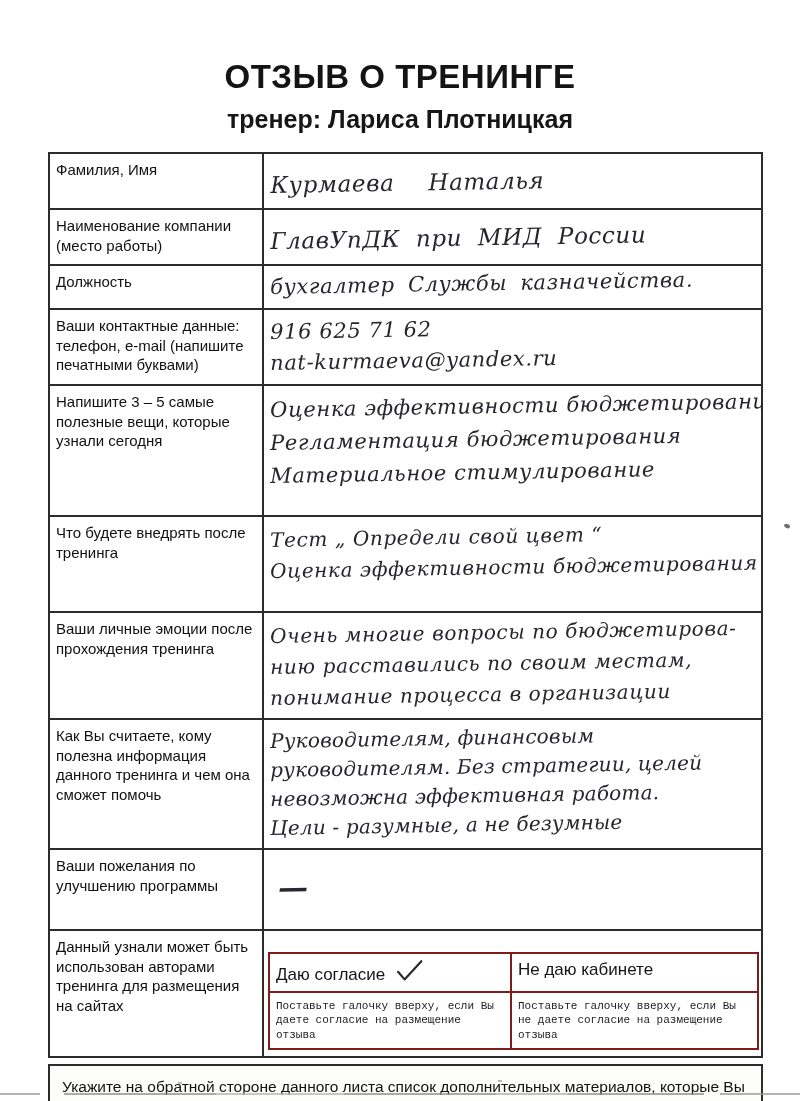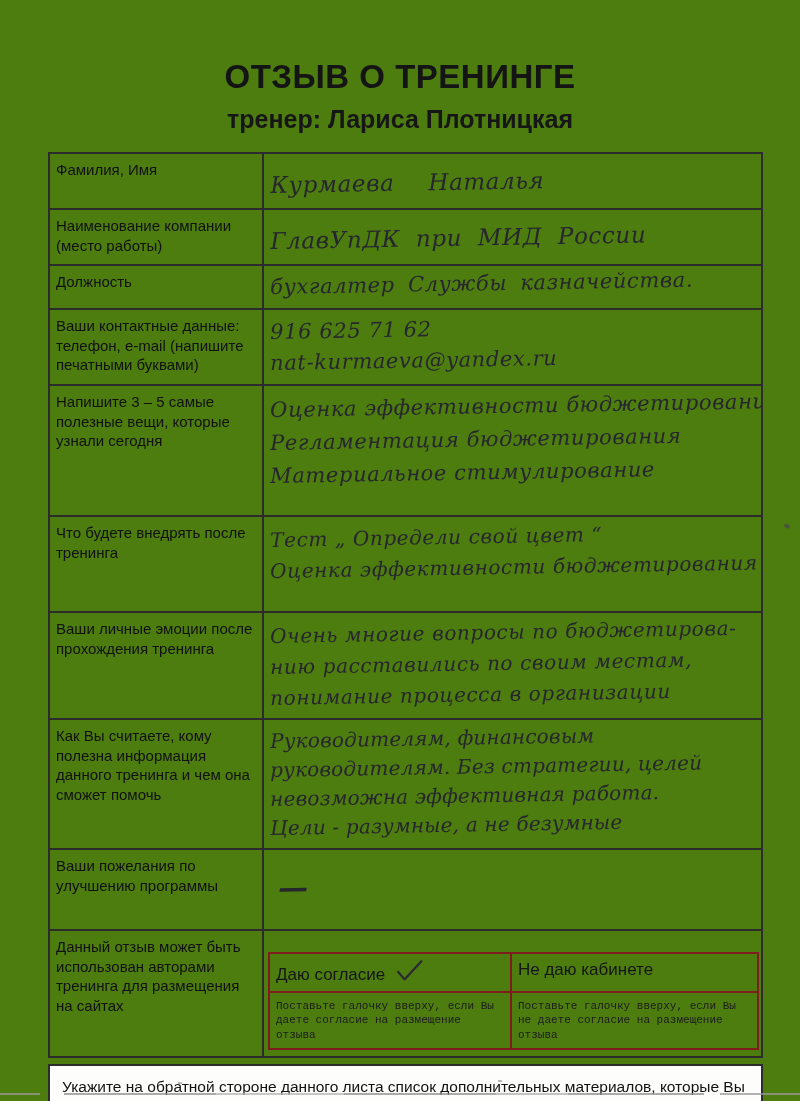--- a/index.html
+++ b/index.html
@@ -1,20 +1,20 @@
 <!DOCTYPE html>
 <html lang="ru"><head>
 <meta charset="utf-8">
 <style>
   html,body{margin:0;padding:0;background:#e9e9e9;}
   .page{
     position:relative;
     width:800px;height:1101px;
     margin:0 auto;
-    background:#4d7c0f;
+    background:#ffffff;
     font-family:"Liberation Sans",sans-serif;
     color:#1b1b1b;
     overflow:hidden;
   }
   
   .titles{position:absolute;top:58px;left:0;width:100%;text-align:center;}
   .title{
     font-size:33px;font-weight:bold;letter-spacing:.5px;color:#141414;
   }
   .subtitle{
@@ -175,21 +175,21 @@
       </tr>
 
       <tr class="r9">
         <td class="label">Ваши пожелания по улучшению программы</td>
         <td class="value">
           <div class="hand h-dash">—</div>
         </td>
       </tr>
 
       <tr class="r10">
-        <td class="label">Данный отзыв может быть использован авторами тренинга для размещения на сайтах</td>
+        <td class="label">Данный узнали может быть использован авторами тренинга для размещения на сайтах</td>
         <td class="value">
           <table class="consent-table">
             <colgroup>
                   <col style="width:242px">
                   <col style="width:247px">
                 </colgroup>
             <tbody>
                   <tr>
               <td class="consent-head">
                 <span>Даю согласие</span><svg class="check" viewBox="0 0 30 22">

